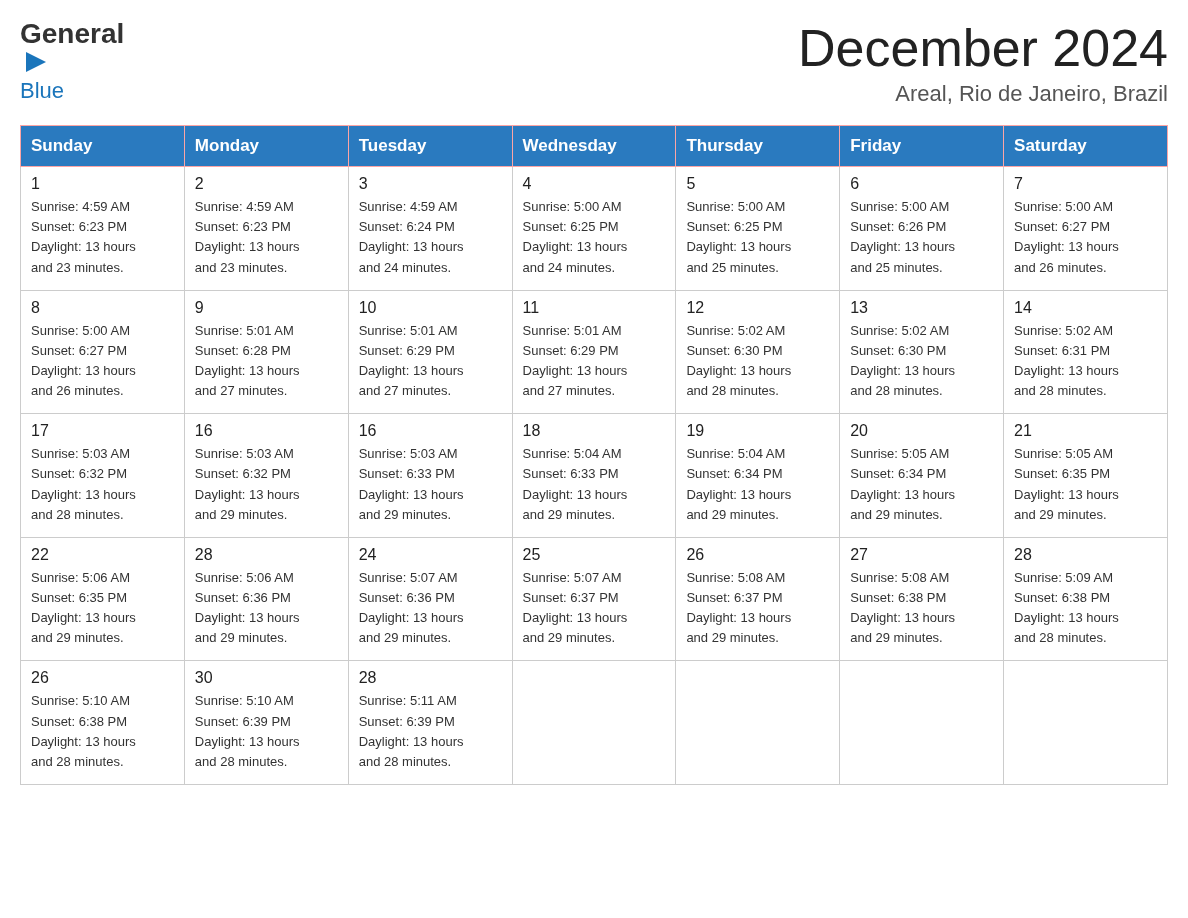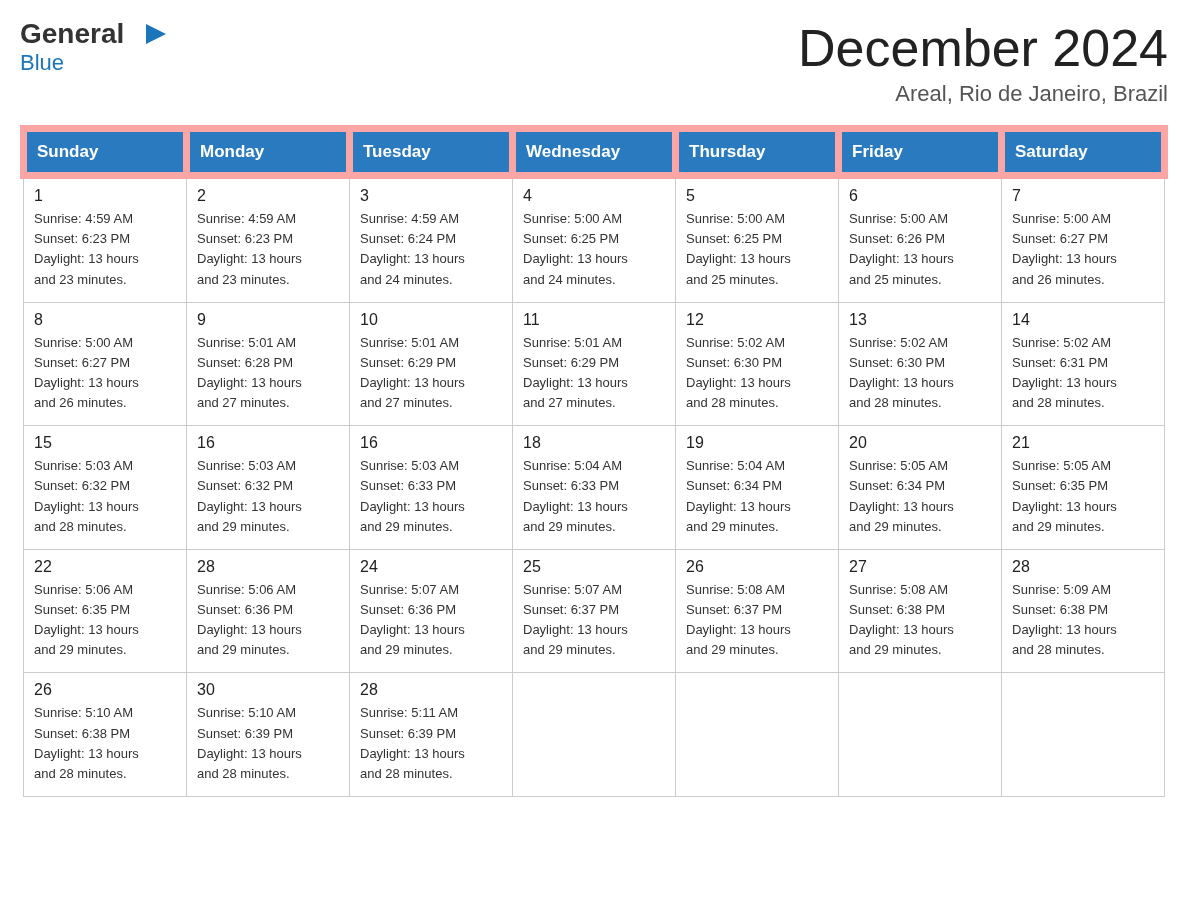--- a/index.html
+++ b/index.html
@@ -52,21 +52,21 @@
       border-collapse: collapse;
       border: 1px solid #999;
     }
     .calendar-table thead tr th {
       background-color: #2a7abf;
       color: #fff;
       font-size: 17px;
       font-weight: bold;
       padding: 10px 10px;
       text-align: left;
-      border: 7px solid #fca5a5;
+      border: 1px solid #fca5a5;
     }
     .calendar-table tbody tr td {
       vertical-align: top;
       padding: 8px 10px 12px 10px;
       font-size: 13.5px;
       color: #333;
       border: 1px solid #ccc;
       width: calc(100% / 7);
       min-height: 90px;
     }
@@ -83,22 +83,23 @@
     .day-detail {
       font-size: 13px;
       color: #333;
       line-height: 1.55;
     }
     .row-border-top td {
       border-top: 2px solid #2a7abf;
     }
     .logo-line1 {
       display: flex;
-      align-items: center;
-      gap: 16px;
+      align-items: flex-start;
+      gap: 0px;
+      flex-direction: column;
     }
   </style>
 </head>
 <body>
 
 <div class="header-row">
   <div class="logo">
     <div class="logo-line1">
       <span class="logo-general">General</span>
       <svg width="28" height="28" viewBox="0 0 28 28" style="margin-left:2px;margin-top:0px;">
@@ -181,21 +182,21 @@
           <span class="day-num">13</span>
           <div class="day-detail">Sunrise: 5:02 AM<br>Sunset: 6:30 PM<br>Daylight: 13 hours<br>and 28 minutes.</div>
         </td>
         <td>
           <span class="day-num">14</span>
           <div class="day-detail">Sunrise: 5:02 AM<br>Sunset: 6:31 PM<br>Daylight: 13 hours<br>and 28 minutes.</div>
         </td>
       </tr>
       <tr class="row-border-top">
         <td>
-          <span class="day-num">15</span>
+          <span class="day-num">17</span>
           <div class="day-detail">Sunrise: 5:03 AM<br>Sunset: 6:32 PM<br>Daylight: 13 hours<br>and 28 minutes.</div>
         </td>
         <td>
           <span class="day-num">16</span>
           <div class="day-detail">Sunrise: 5:03 AM<br>Sunset: 6:32 PM<br>Daylight: 13 hours<br>and 29 minutes.</div>
         </td>
         <td>
           <span class="day-num">16</span>
           <div class="day-detail">Sunrise: 5:03 AM<br>Sunset: 6:33 PM<br>Daylight: 13 hours<br>and 29 minutes.</div>
         </td>

